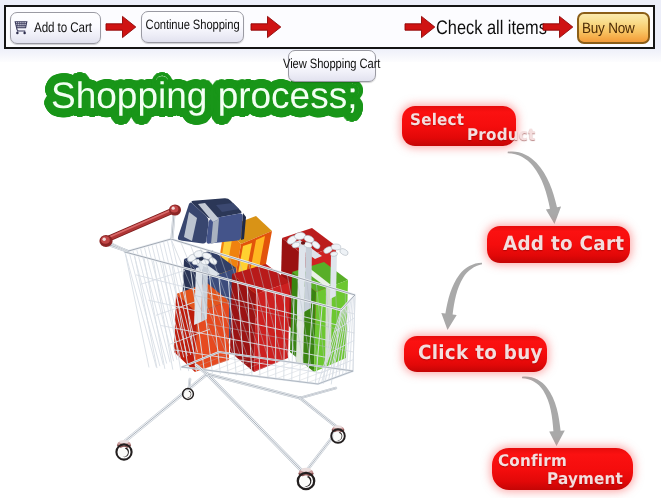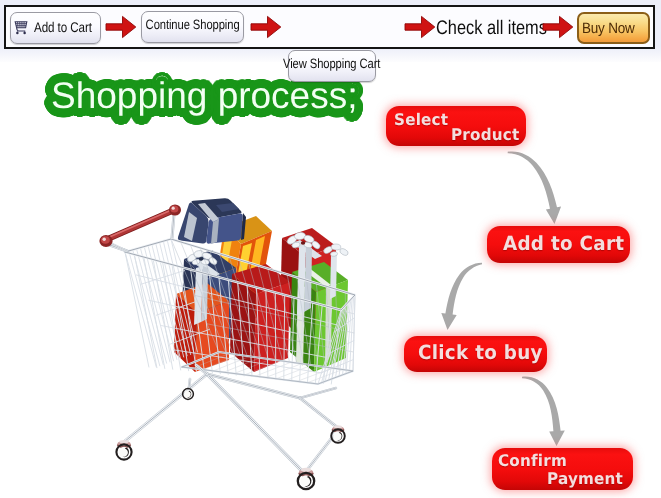--- a/index.html
+++ b/index.html
@@ -41,28 +41,28 @@
   .heading{color:#199619;text-shadow:8.70px 0.00px 0 #199619,8.63px 1.14px 0 #199619,8.40px 2.25px 0 #199619,8.04px 3.33px 0 #199619,7.53px 4.35px 0 #199619,6.90px 5.30px 0 #199619,6.15px 6.15px 0 #199619,5.30px 6.90px 0 #199619,4.35px 7.53px 0 #199619,3.33px 8.04px 0 #199619,2.25px 8.40px 0 #199619,1.14px 8.63px 0 #199619,0.00px 8.70px 0 #199619,-1.14px 8.63px 0 #199619,-2.25px 8.40px 0 #199619,-3.33px 8.04px 0 #199619,-4.35px 7.53px 0 #199619,-5.30px 6.90px 0 #199619,-6.15px 6.15px 0 #199619,-6.90px 5.30px 0 #199619,-7.53px 4.35px 0 #199619,-8.04px 3.33px 0 #199619,-8.40px 2.25px 0 #199619,-8.63px 1.14px 0 #199619,-8.70px 0.00px 0 #199619,-8.63px -1.14px 0 #199619,-8.40px -2.25px 0 #199619,-8.04px -3.33px 0 #199619,-7.53px -4.35px 0 #199619,-6.90px -5.30px 0 #199619,-6.15px -6.15px 0 #199619,-5.30px -6.90px 0 #199619,-4.35px -7.53px 0 #199619,-3.33px -8.04px 0 #199619,-2.25px -8.40px 0 #199619,-1.14px -8.63px 0 #199619,-0.00px -8.70px 0 #199619,1.14px -8.63px 0 #199619,2.25px -8.40px 0 #199619,3.33px -8.04px 0 #199619,4.35px -7.53px 0 #199619,5.30px -6.90px 0 #199619,6.15px -6.15px 0 #199619,6.90px -5.30px 0 #199619,7.53px -4.35px 0 #199619,8.04px -3.33px 0 #199619,8.40px -2.25px 0 #199619,8.63px -1.14px 0 #199619,4.60px 0.00px 0 #199619,4.48px 1.02px 0 #199619,4.14px 2.00px 0 #199619,3.60px 2.87px 0 #199619,2.87px 3.60px 0 #199619,2.00px 4.14px 0 #199619,1.02px 4.48px 0 #199619,0.00px 4.60px 0 #199619,-1.02px 4.48px 0 #199619,-2.00px 4.14px 0 #199619,-2.87px 3.60px 0 #199619,-3.60px 2.87px 0 #199619,-4.14px 2.00px 0 #199619,-4.48px 1.02px 0 #199619,-4.60px 0.00px 0 #199619,-4.48px -1.02px 0 #199619,-4.14px -2.00px 0 #199619,-3.60px -2.87px 0 #199619,-2.87px -3.60px 0 #199619,-2.00px -4.14px 0 #199619,-1.02px -4.48px 0 #199619,-0.00px -4.60px 0 #199619,1.02px -4.48px 0 #199619,2.00px -4.14px 0 #199619,2.87px -3.60px 0 #199619,3.60px -2.87px 0 #199619,4.14px -2.00px 0 #199619,4.48px -1.02px 0 #199619;}
   .heading-fill{color:#f2fff2;}
 
   
   .step{position:absolute;box-sizing:border-box;border-radius:13px;
         background:linear-gradient(to bottom,#e60c0c 0%,#fb1111 15%,#f50d0d 50%,#e20808 80%,#c40505 100%);
         box-shadow:0 0 8px 2px rgba(250,90,90,.50);
         color:#f4dede;font-weight:bold;}
   .step .t{position:absolute;white-space:nowrap;font-family:"DejaVu Sans",sans-serif;
            text-shadow:0 1px 1px rgba(110,0,0,.45);}
-  #step1{left:386px;top:106px;width:140px;height:40px;}
+  #step1{left:402px;top:106px;width:114px;height:40px;}
   #step1 .l1{left:8px;top:4px;font-size:16px;letter-spacing:0.2px;transform:scaleX(.95);transform-origin:left center;}
   #step1 .l2{left:65px;top:19px;font-size:16px;letter-spacing:0.2px;transform:scaleX(.95);transform-origin:left center;}
   #step2{left:487px;top:226px;width:143px;height:37px;}
   #step2 .l1{left:16px;top:6px;font-size:19.5px;letter-spacing:0.3px;transform:scaleX(.94);transform-origin:left center;}
   #step3{left:404px;top:336px;width:143px;height:36px;}
   #step3 .l1{left:14px;top:5px;font-size:19.5px;letter-spacing:0.3px;transform:scaleX(.94);transform-origin:left center;}
-  #step4{left:492px;top:448px;width:141px;height:42px;}
+  #step4{left:492px;top:448px;width:141px;height:42px;border-radius:17px;}
   #step4 .l1{left:6px;top:3px;font-size:16px;letter-spacing:0.2px;transform:scaleX(.95);transform-origin:left center;}
   #step4 .l2{left:55px;top:21px;font-size:16px;letter-spacing:0.2px;transform:scaleX(.95);transform-origin:left center;}
 </style>
 </head>
 <body>
 
 <div id="page">
   <div class="underband"></div>
 
   <div class="topbar">

